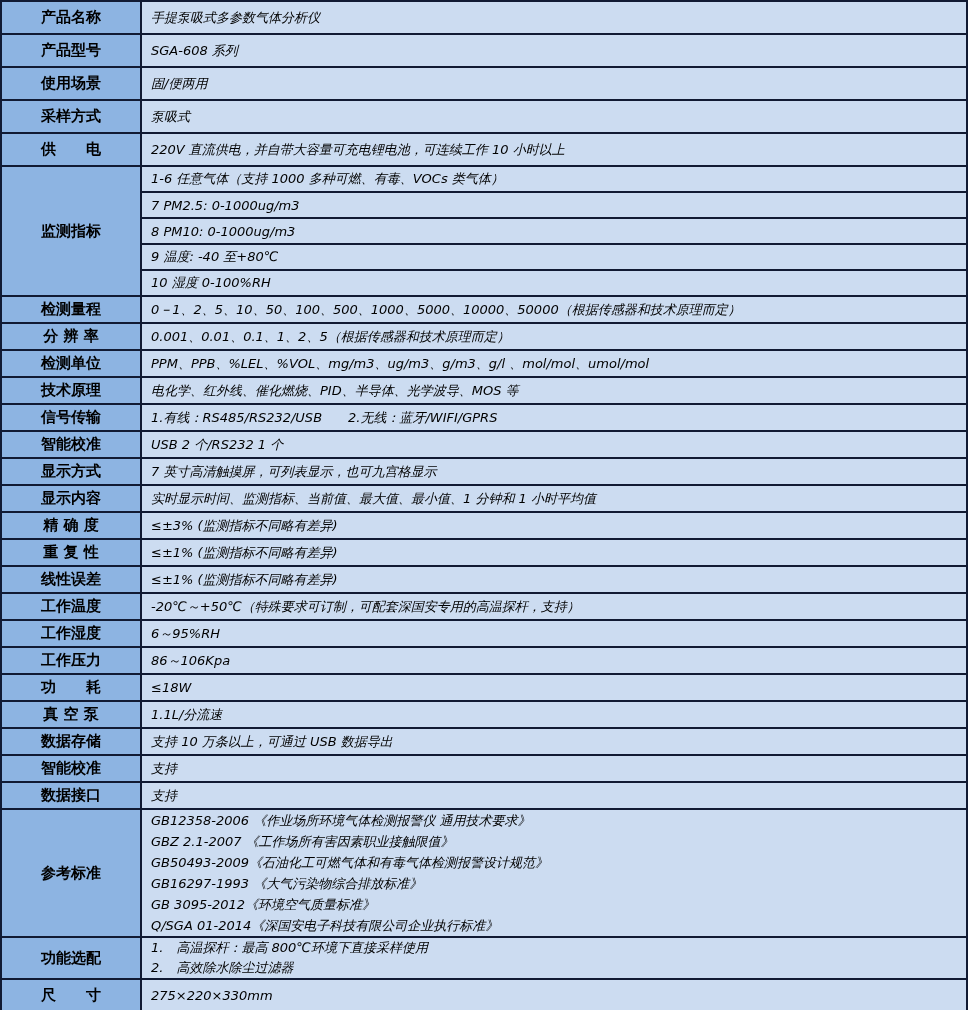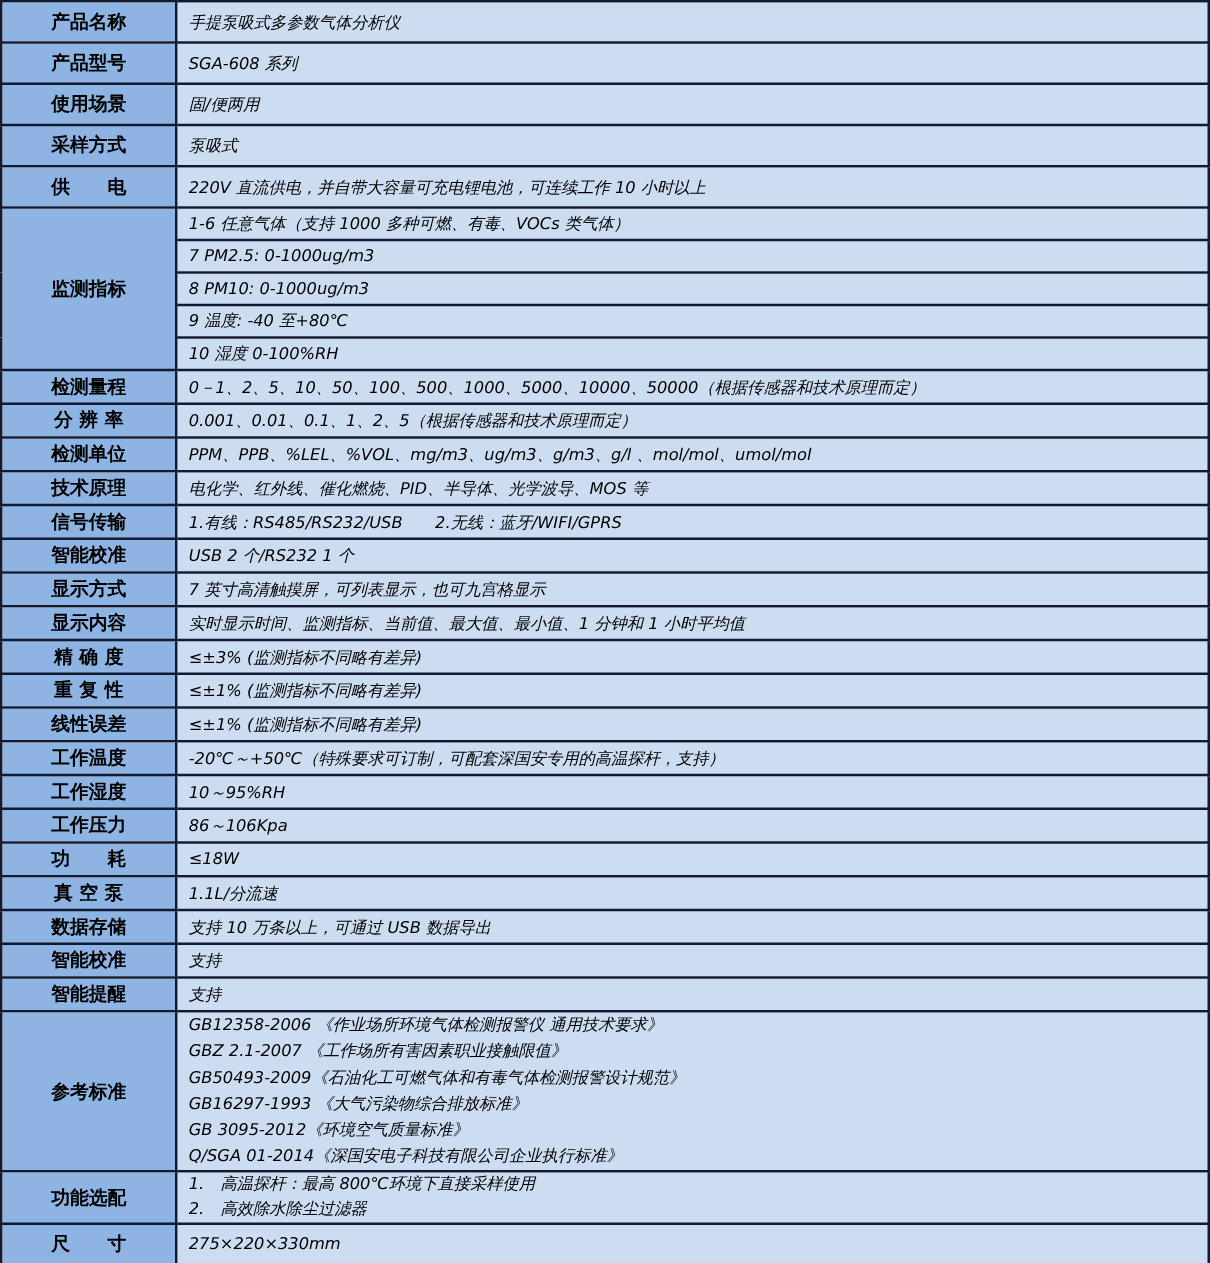--- a/index.html
+++ b/index.html
@@ -132,21 +132,21 @@
     <tr class="h27">
       <td class="lbl">线性误差</td>
       <td class="val">≤±1% (监测指标不同略有差异)</td>
     </tr>
     <tr class="h27">
       <td class="lbl">工作温度</td>
       <td class="val">-20℃～+50℃（特殊要求可订制，可配套深国安专用的高温探杆，支持）</td>
     </tr>
     <tr class="h27">
       <td class="lbl">工作湿度</td>
-      <td class="val">10～95%RH</td>
+      <td class="val">6～95%RH</td>
     </tr>
     <tr class="h27">
       <td class="lbl">工作压力</td>
       <td class="val">86～106Kpa</td>
     </tr>
     <tr class="h27">
       <td class="lbl">功　　耗</td>
       <td class="val">≤18W</td>
     </tr>
     <tr class="h27">
@@ -155,21 +155,21 @@
     </tr>
     <tr class="h27">
       <td class="lbl">数据存储</td>
       <td class="val">支持 10 万条以上，可通过 USB 数据导出</td>
     </tr>
     <tr class="h27">
       <td class="lbl">智能校准</td>
       <td class="val">支持</td>
     </tr>
     <tr class="h27">
-      <td class="lbl">智能提醒</td>
+      <td class="lbl">数据接口</td>
       <td class="val">支持</td>
     </tr>
 
     <tr class="h128">
       <td class="lbl">参考标准</td>
       <td class="val">
         <div class="line">GB12358-2006 《作业场所环境气体检测报警仪 通用技术要求》</div>
         <div class="line">GBZ 2.1-2007 《工作场所有害因素职业接触限值》</div>
         <div class="line">GB50493-2009《石油化工可燃气体和有毒气体检测报警设计规范》</div>
         <div class="line">GB16297-1993 《大气污染物综合排放标准》</div>

